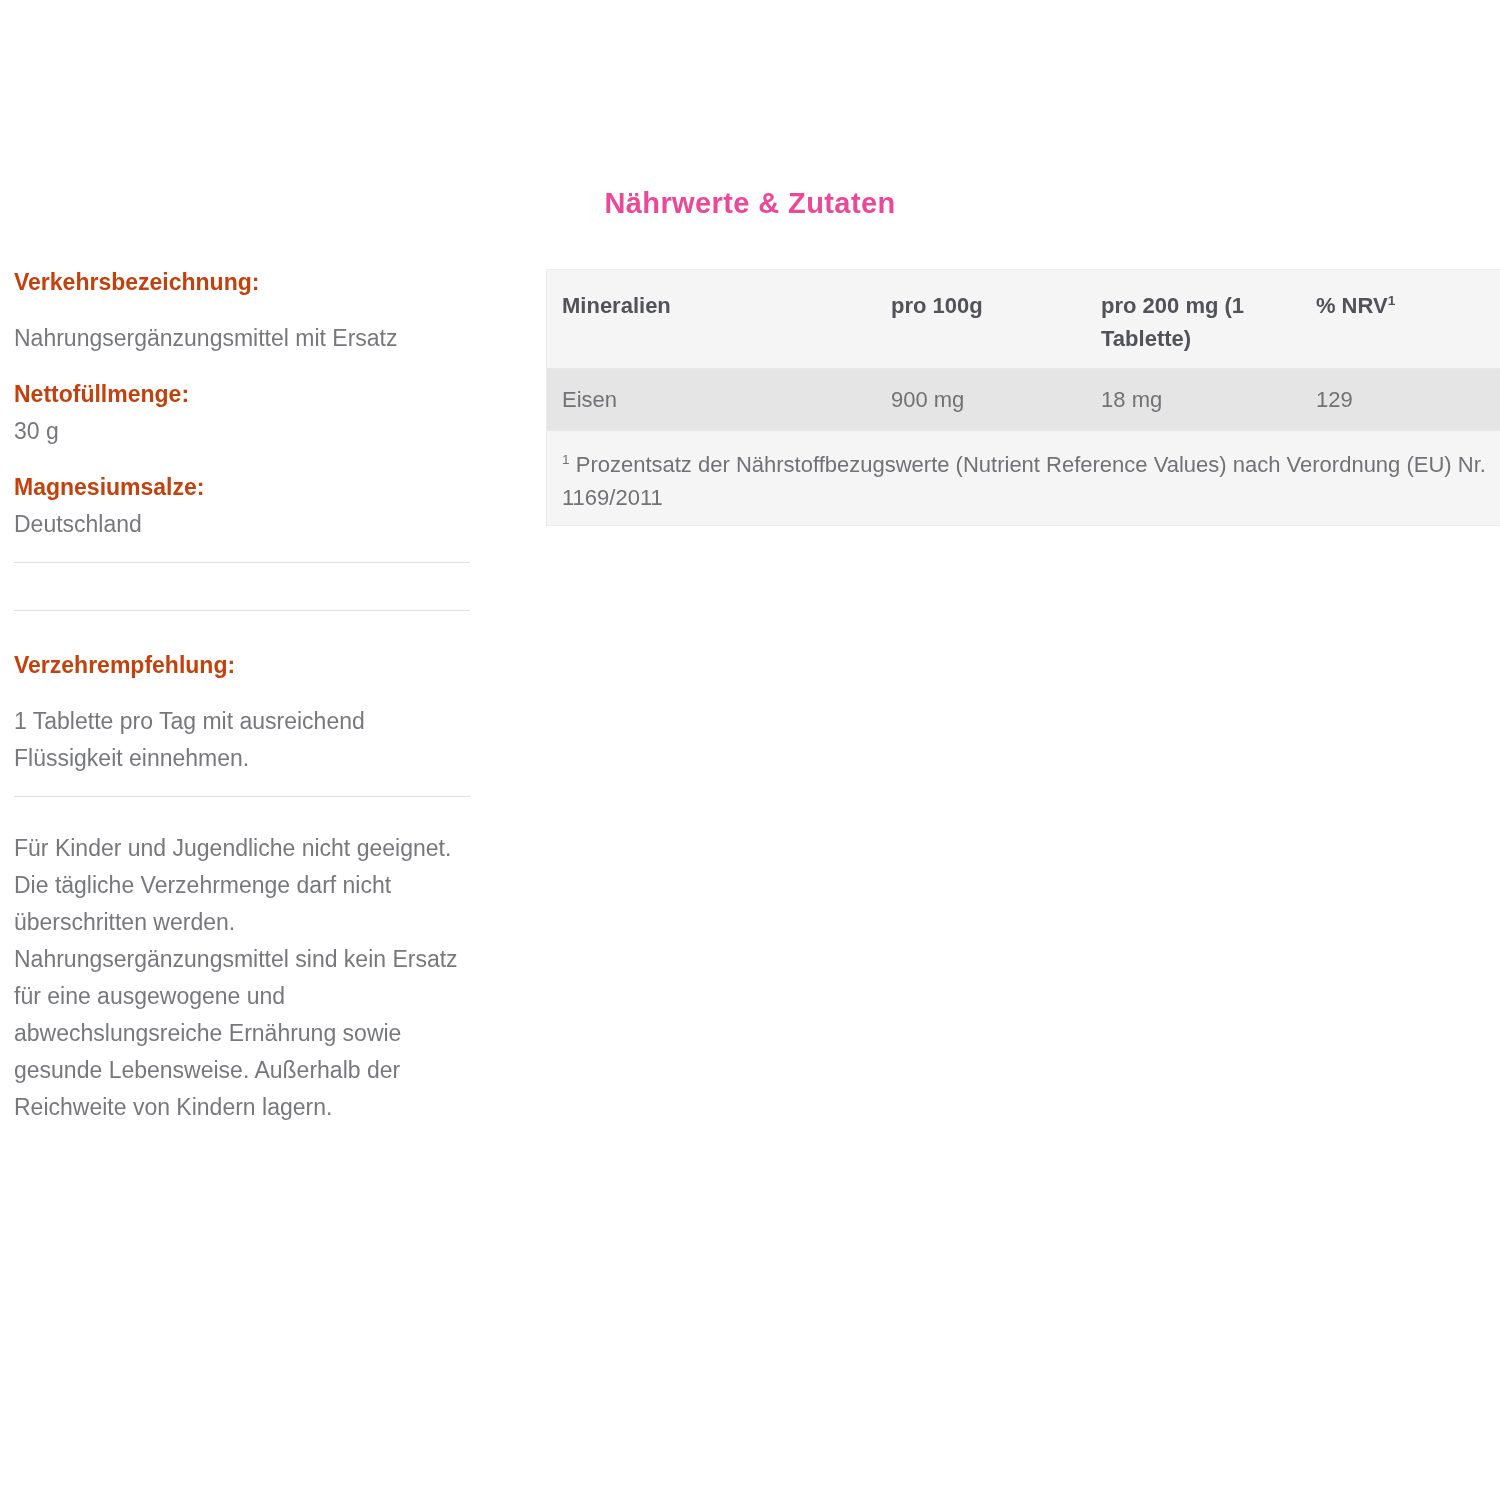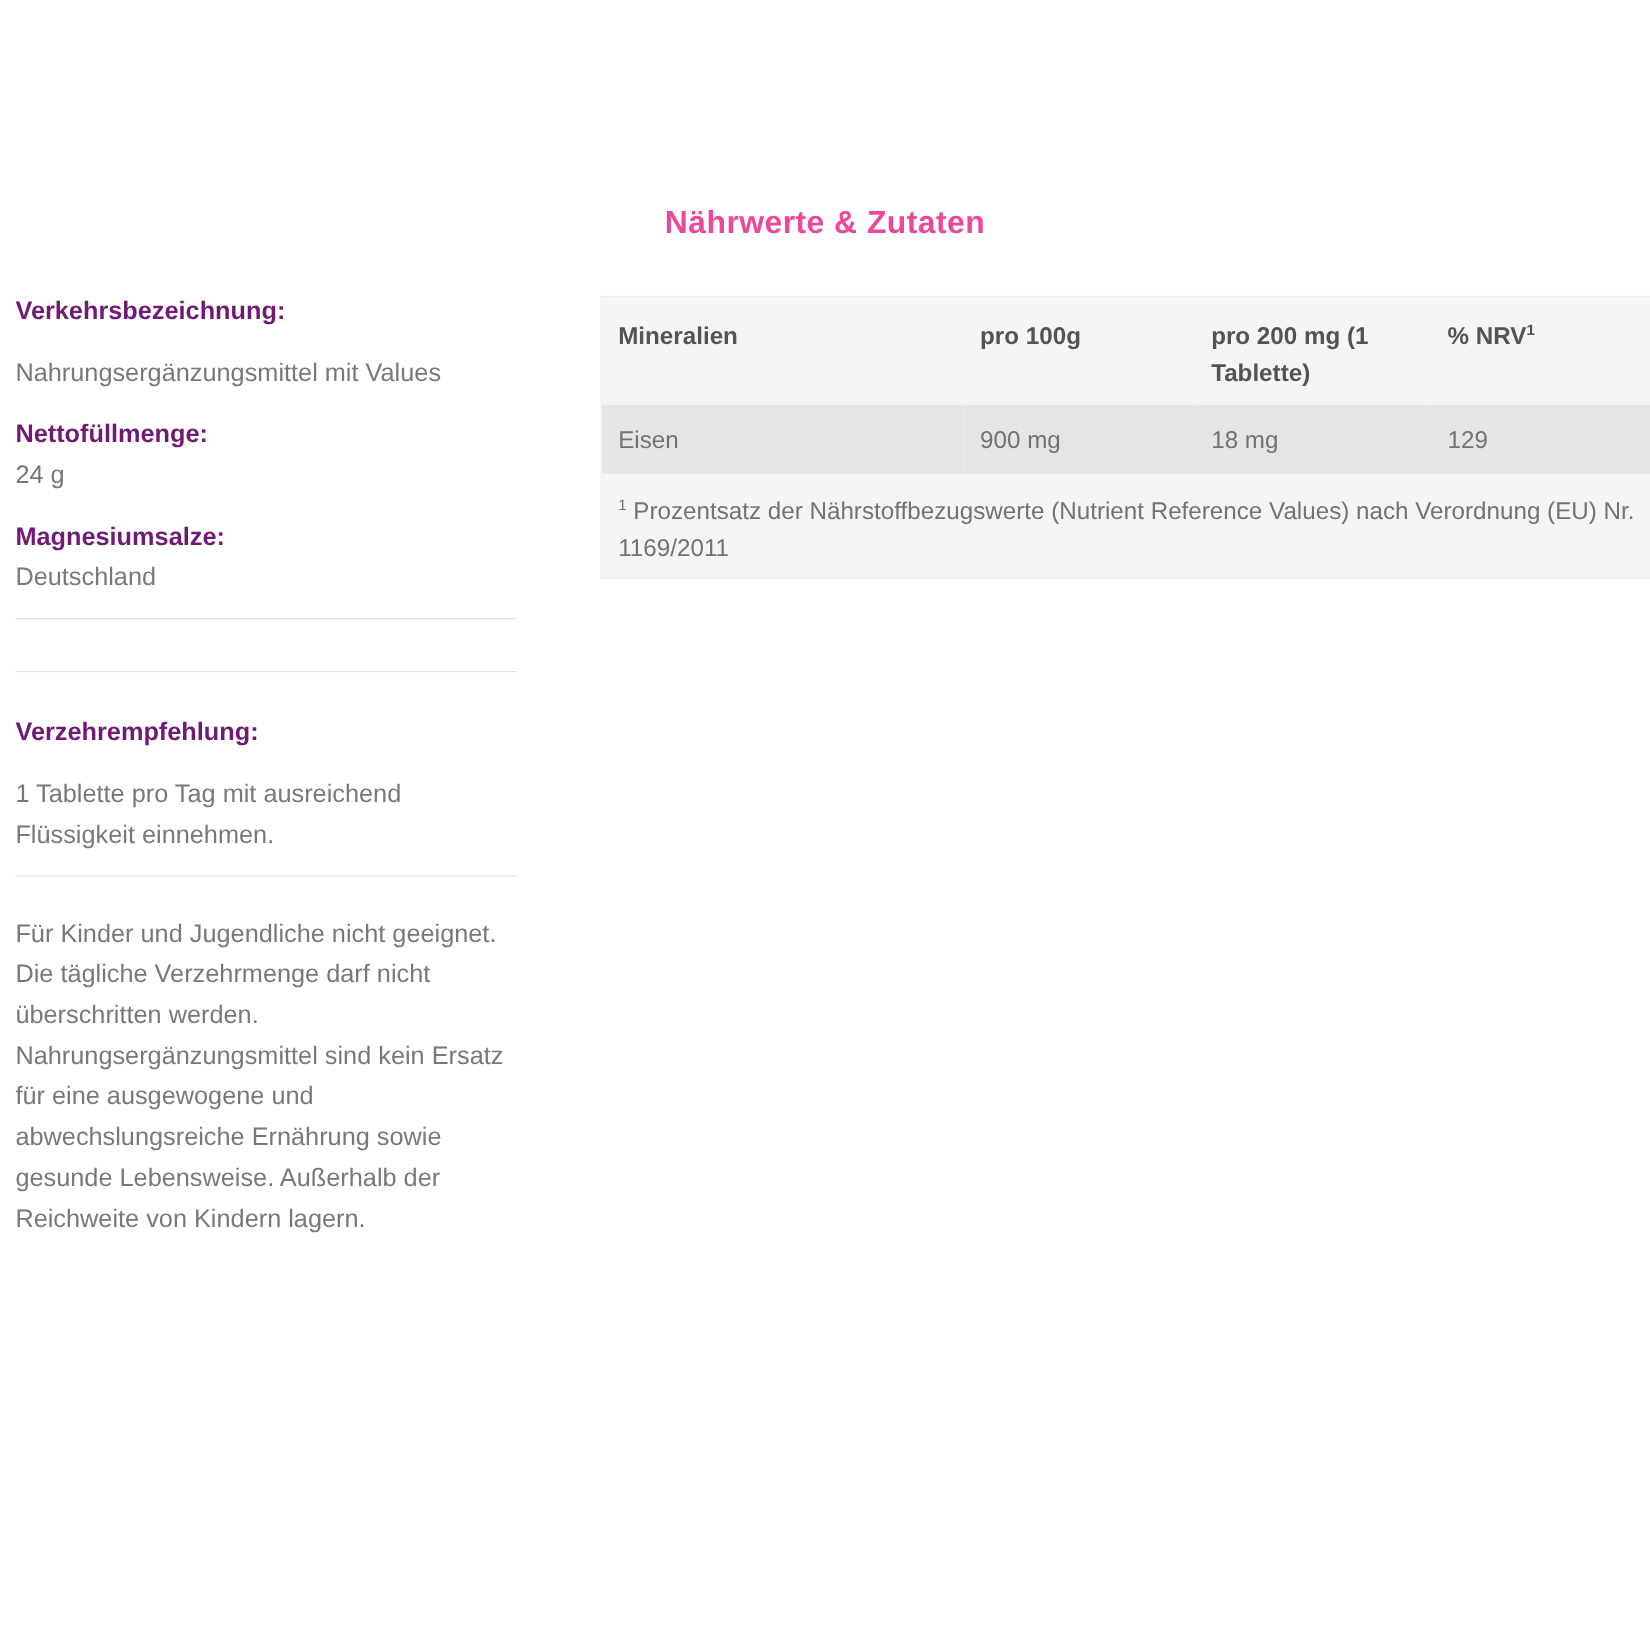--- a/index.html
+++ b/index.html
@@ -28,21 +28,21 @@
     position: absolute;
     left: 14px; top: 264px;
     width: 456px;
     font-size: 23px;
     line-height: 37px;
     color: #77787c;
   }
   .left-col p { margin: 0 0 19px; }
   .left-col .label {
     font-weight: bold;
-    color: #701a75;
+    color: #c2410c;
   }
   hr.sep {
     border: 0;
     border-top: 1px solid #e0e0e0;
     height: 0;
   }
   hr.sep-1 { margin: 15px 0 33px; }
   hr.sep-2 { margin: 47px 0 36px; }
   hr.sep-3 { margin: 16px 0 33px; }
 
@@ -85,25 +85,25 @@
 </style>
 </head>
 <body>
 
 <h1 class="page-title">Nährwerte &amp; Zutaten</h1>
 
 <div class="left-col">
   <p>
     <span class="label">Verkehrsbezeichnung:</span>
   </p>
-  <p>Nahrungsergänzungsmittel mit Values</p>
+  <p>Nahrungsergänzungsmittel mit Ersatz</p>
 
   <p>
     <span class="label">Nettofüllmenge:</span><br>
-    <span>24 g</span>
+    <span>30 g</span>
   </p>
 
   <p>
     <span class="label">Magnesiumsalze:</span><br>
     <span>Deutschland</span>
   </p>
 
   <hr class="sep sep-1">
 
 

